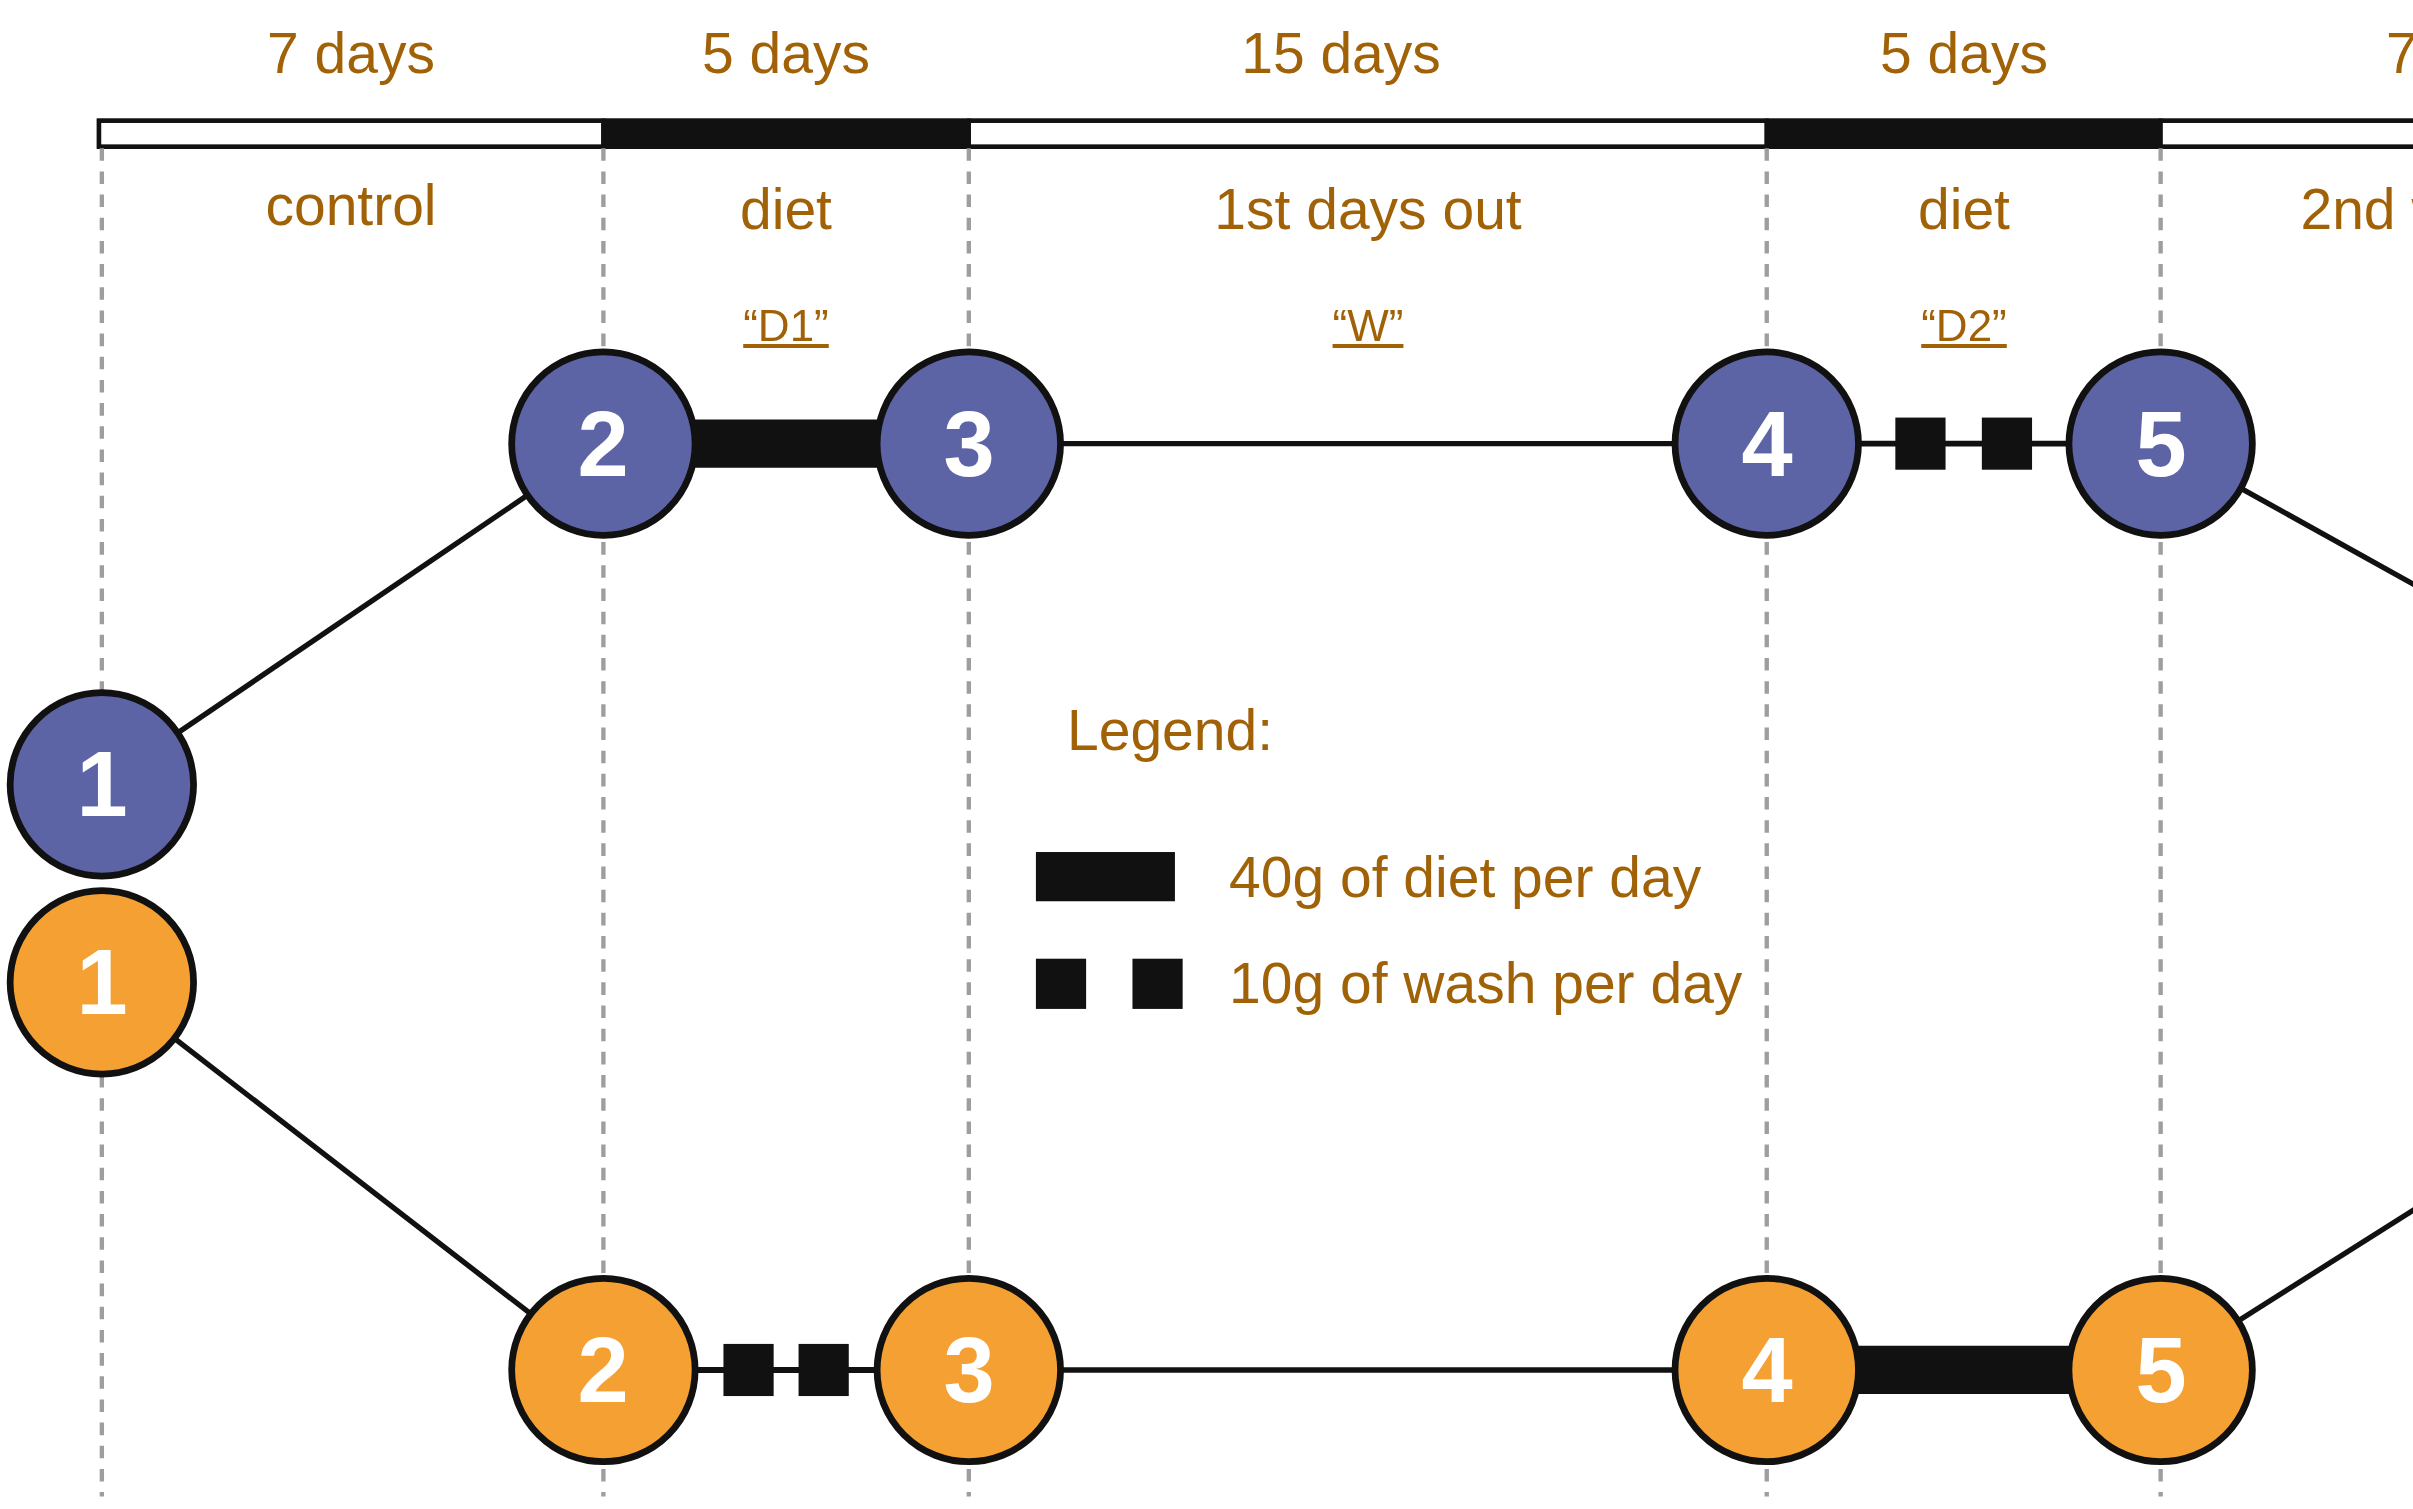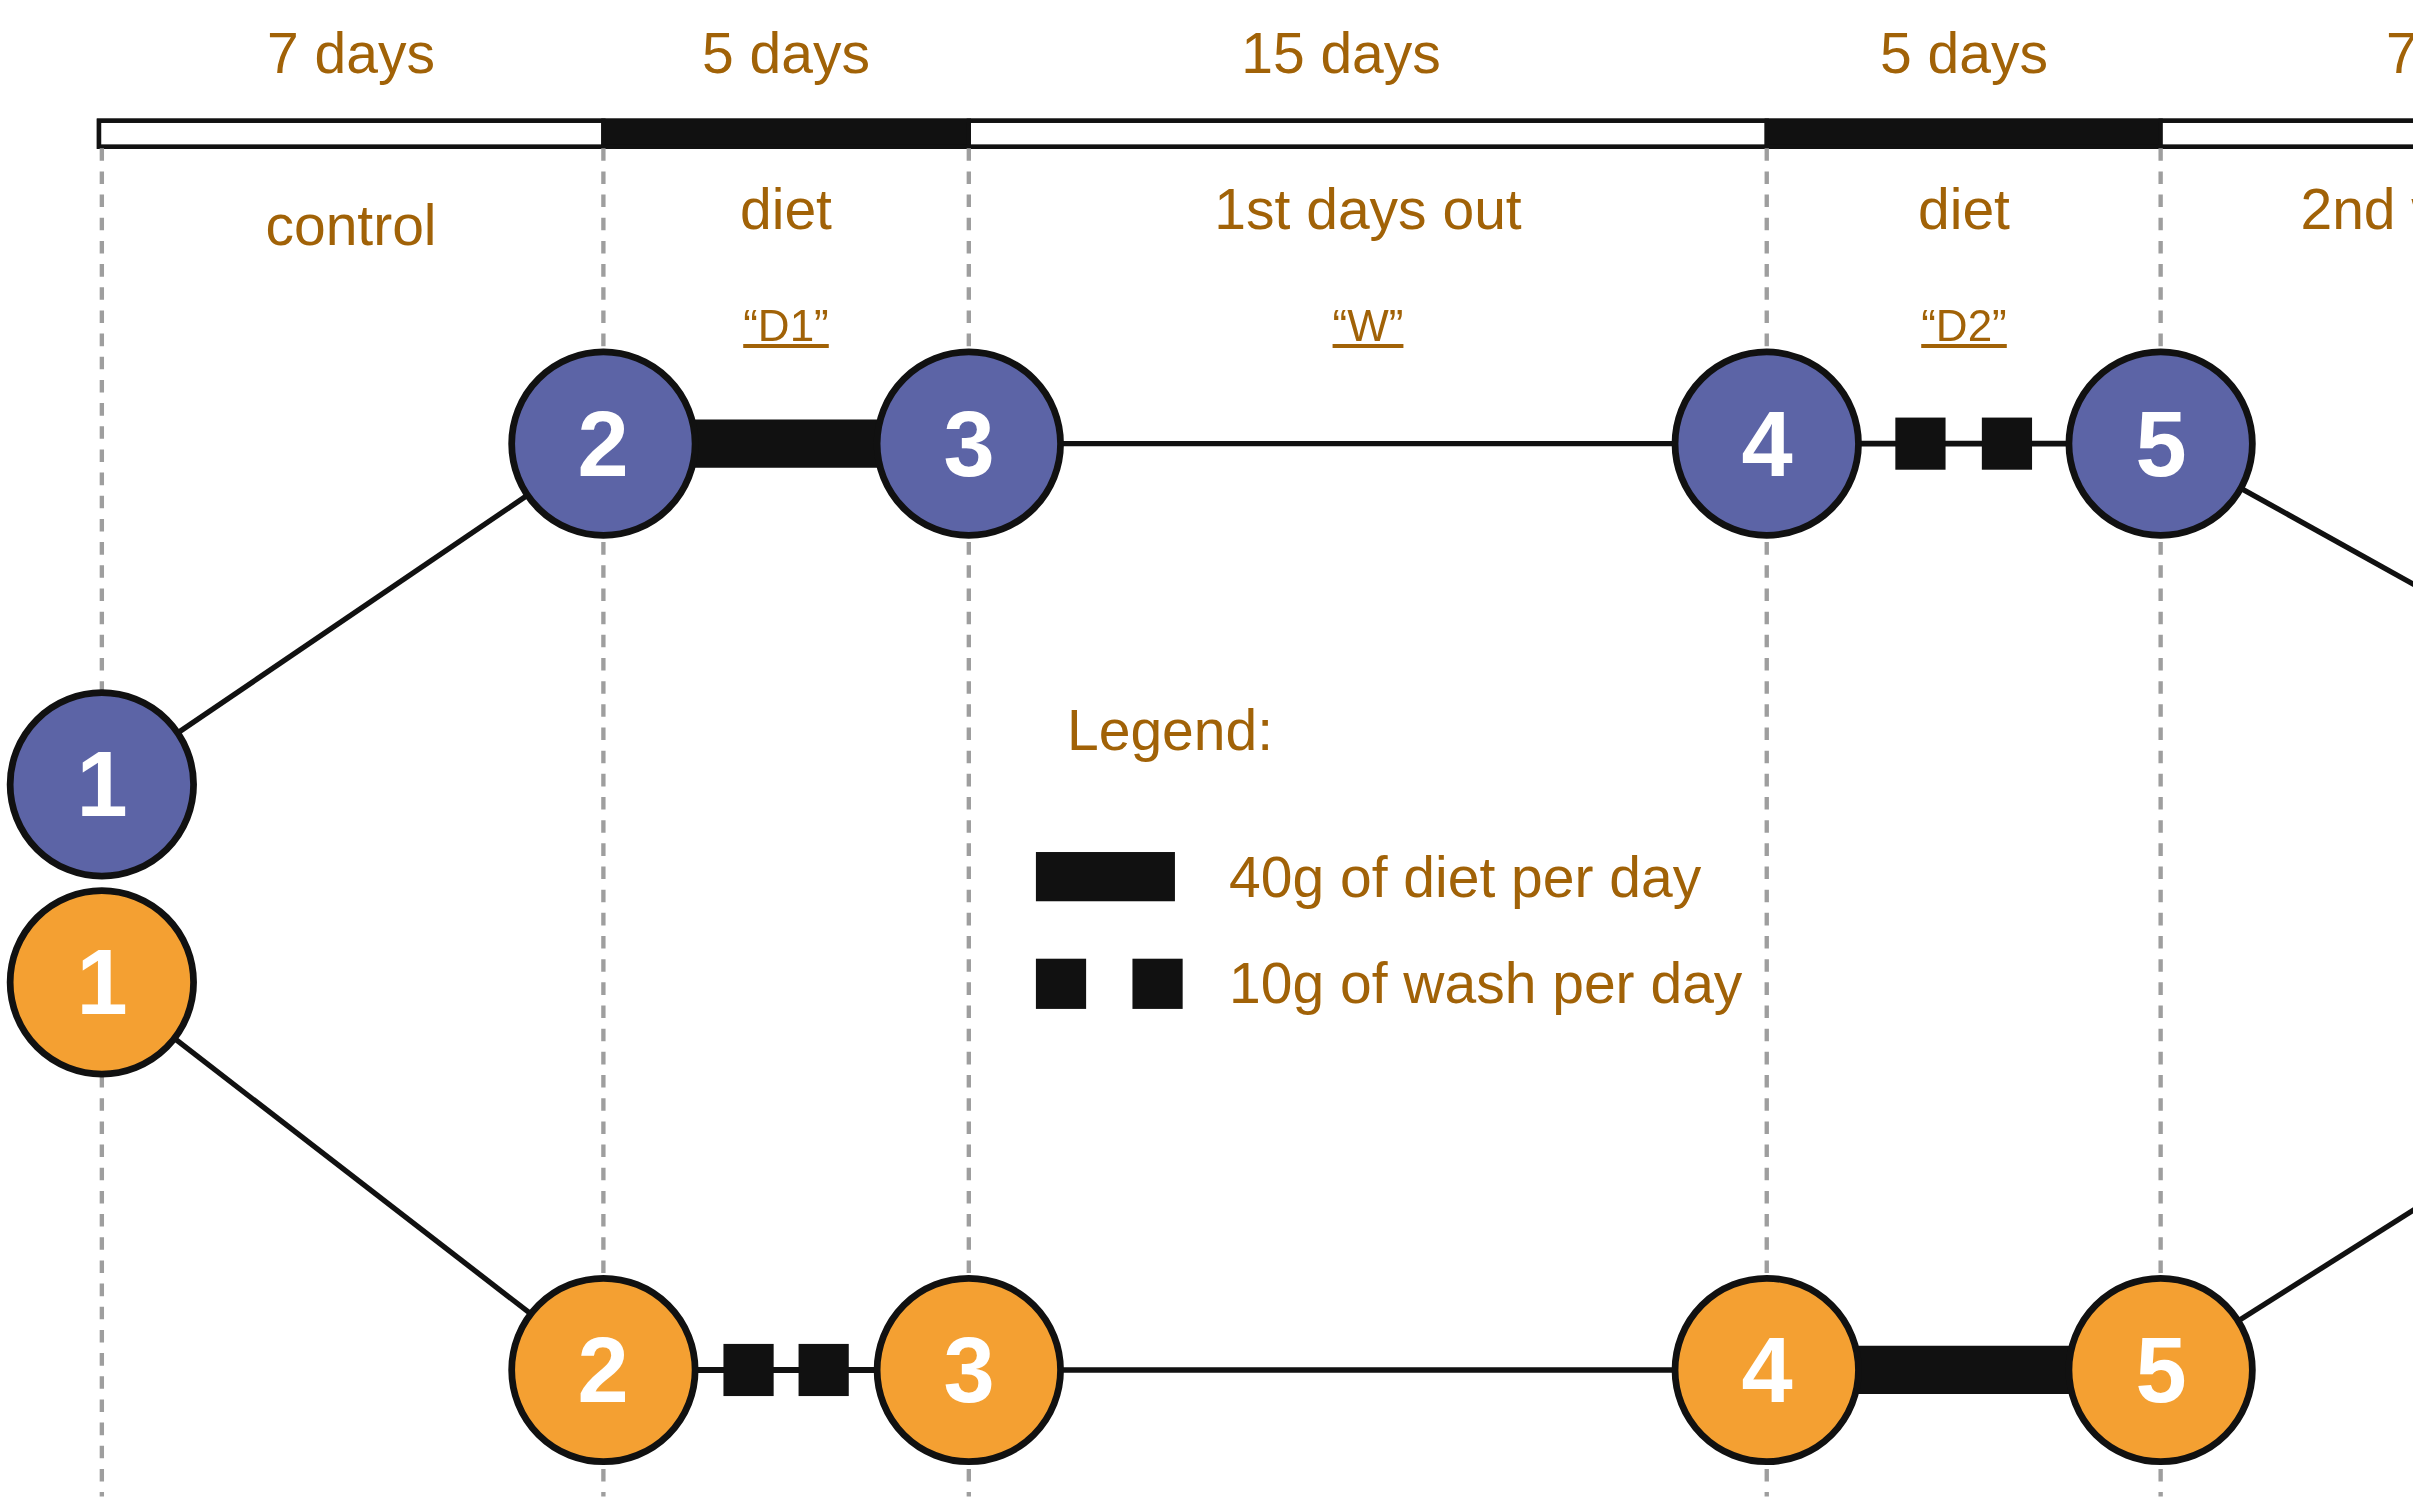--- a/index.html
+++ b/index.html
@@ -80,21 +80,21 @@
       <div class="nodenum" style="left: 603px; top: 444px;">2</div>
       <div class="nodenum" style="left: 969px; top: 444px;">3</div>
       <div class="nodenum" style="left: 1767px; top: 444px;">4</div>
       <div class="nodenum" style="left: 2161px; top: 444px;">5</div>
       <div class="nodenum" style="left: 102px; top: 982px;">1</div>
       <div class="nodenum" style="left: 603px; top: 1370px;">2</div>
       <div class="nodenum" style="left: 969px; top: 1370px;">3</div>
       <div class="nodenum" style="left: 1767px; top: 1370px;">4</div>
       <div class="nodenum" style="left: 2161px; top: 1370px;">5</div>
       <div class="txt daylbl ctr" style="left: 351px; top: 25px;">7 days</div>
-      <div class="txt seclbl ctr" style="left: 351px; top: 197px;">control</div>
+      <div class="txt seclbl ctr" style="left: 351px; top: 177px;">control</div>
       <div class="txt daylbl ctr" style="left: 786px; top: 25px;">5 days</div>
       <div class="txt seclbl ctr" style="left: 786px; top: 181px;">diet</div>
       <div class="txt qlbl ctr" style="left: 786px; top: 304px;">“D1”</div>
       <div class="txt daylbl ctr" style="left: 1341px; top: 25px;">15 days</div>
       <div class="txt seclbl ctr" style="left: 1368px; top: 181px;">1st days out</div>
       <div class="txt qlbl ctr" style="left: 1368px; top: 304px;">“W”</div>
       <div class="txt daylbl ctr" style="left: 1964px; top: 25px;">5 days</div>
       <div class="txt seclbl ctr" style="left: 1964px; top: 181px;">diet</div>
       <div class="txt qlbl ctr" style="left: 1964px; top: 304px;">“D2”</div>
       <div class="txt daylbl ctr" style="left: 2470px; top: 25px;">7 days</div>

